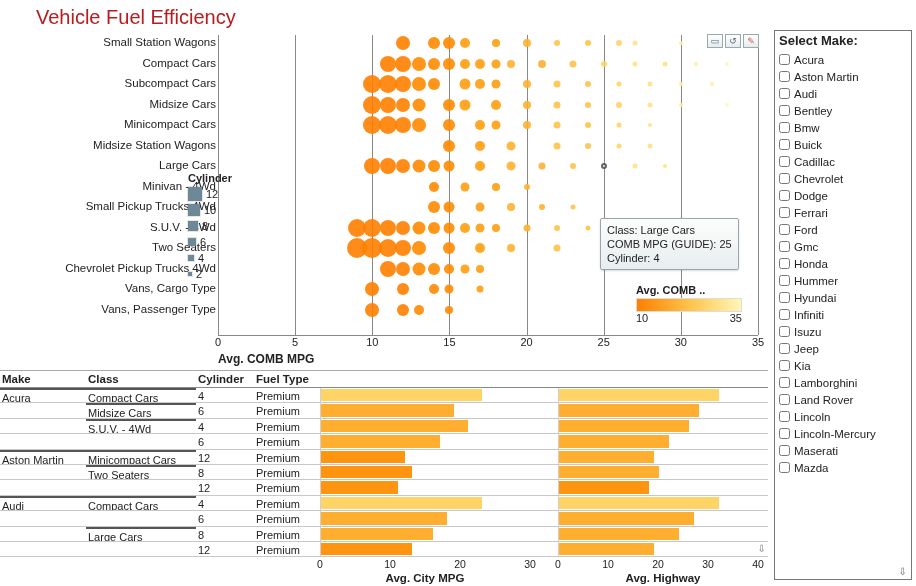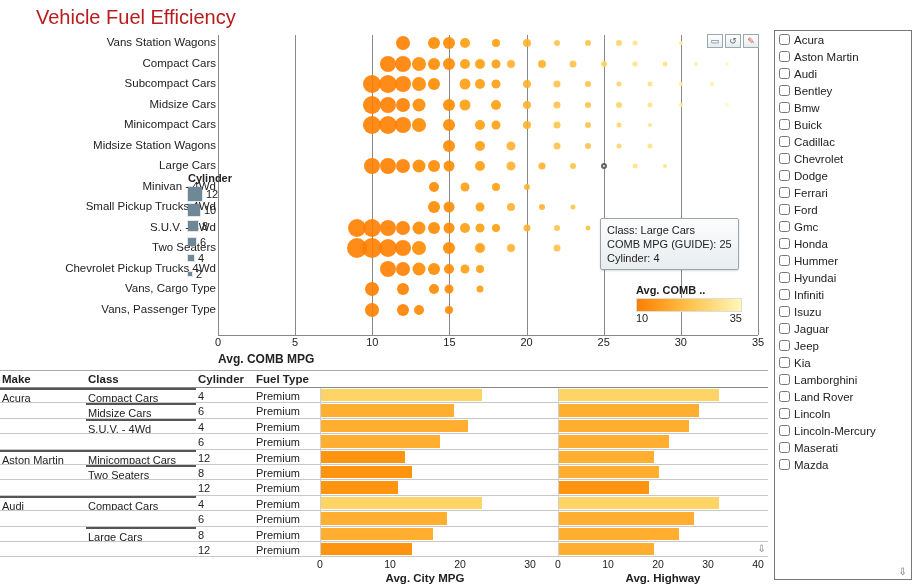--- a/index.html
+++ b/index.html
@@ -268,21 +268,21 @@
   <h1>Vehicle Fuel Efficiency</h1>
 
   <div class="chart-tools">
     <div class="tool">▭</div>
     <div class="tool">↺</div>
     <div class="tool pencil">✎</div>
   </div>
 
   <div class="scatter-wrap">
     <div class="ylabels" id="ylabels">
-        <div class="ylabel" style="top: 10px;">Vans Station Wagons</div>
+        <div class="ylabel" style="top: 10px;">Small Station Wagons</div>
         <div class="ylabel" style="top: 30.5px;">Compact Cars</div>
         <div class="ylabel" style="top: 51px;">Subcompact Cars</div>
         <div class="ylabel" style="top: 71.5px;">Midsize Cars</div>
         <div class="ylabel" style="top: 92px;">Minicompact Cars</div>
         <div class="ylabel" style="top: 112.5px;">Midsize Station Wagons</div>
         <div class="ylabel" style="top: 133px;">Large Cars</div>
         <div class="ylabel" style="top: 153.5px;">Minivan - 4Wd</div>
         <div class="ylabel" style="top: 174px;">Small Pickup Trucks 4Wd</div>
         <div class="ylabel" style="top: 194.5px;">S.U.V. - 4Wd</div>
         <div class="ylabel" style="top: 215px;">Two Seaters</div>
@@ -676,20 +676,21 @@
           <div class="axt" style="left: 100px;">20</div>
           <div class="axt" style="left: 150px;">30</div>
           <div class="axt" style="left: 200px;">40</div>
         </div>
     </div>
     <div class="scroll-down">⇩</div>
   </div>
 </div>
 
 <div class="filter">
+  <div class="filter-title">Select Make:</div>
   <div id="filter-items">
       <label class="filter-item">
         <input type="checkbox" style="">
         <span>Acura</span>
       </label>
       <label class="filter-item">
         <input type="checkbox" style="">
         <span>Aston Martin</span>
       </label>
       <label class="filter-item">
@@ -744,24 +745,20 @@
         <input type="checkbox" style="">
         <span>Hyundai</span>
       </label>
       <label class="filter-item">
         <input type="checkbox" style="">
         <span>Infiniti</span>
       </label>
       <label class="filter-item">
         <input type="checkbox" style="">
         <span>Isuzu</span>
-      </label>
-      <label class="filter-item">
-        <input type="checkbox" style="">
-        <span>Jaguar</span>
       </label>
       <label class="filter-item">
         <input type="checkbox" style="">
         <span>Jeep</span>
       </label>
       <label class="filter-item">
         <input type="checkbox" style="">
         <span>Kia</span>
       </label>
       <label class="filter-item">

